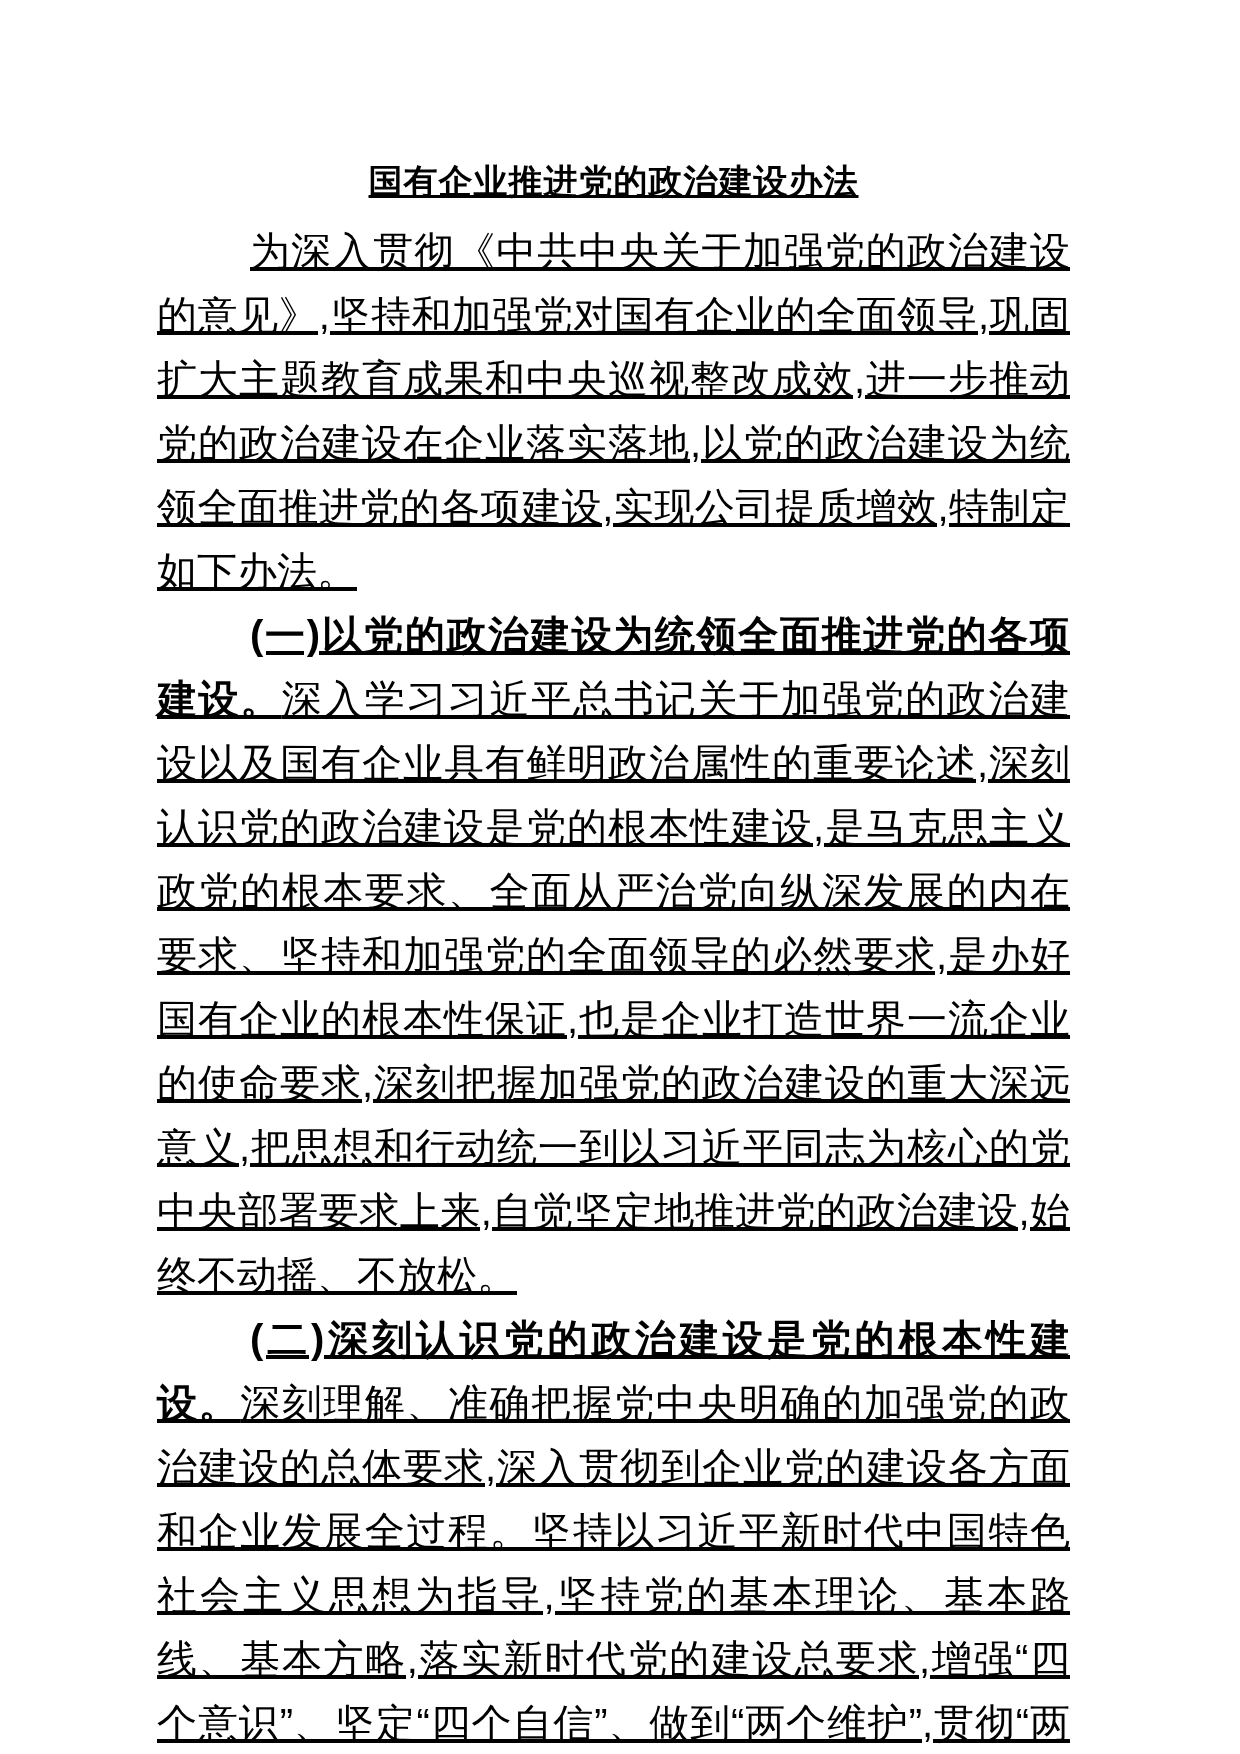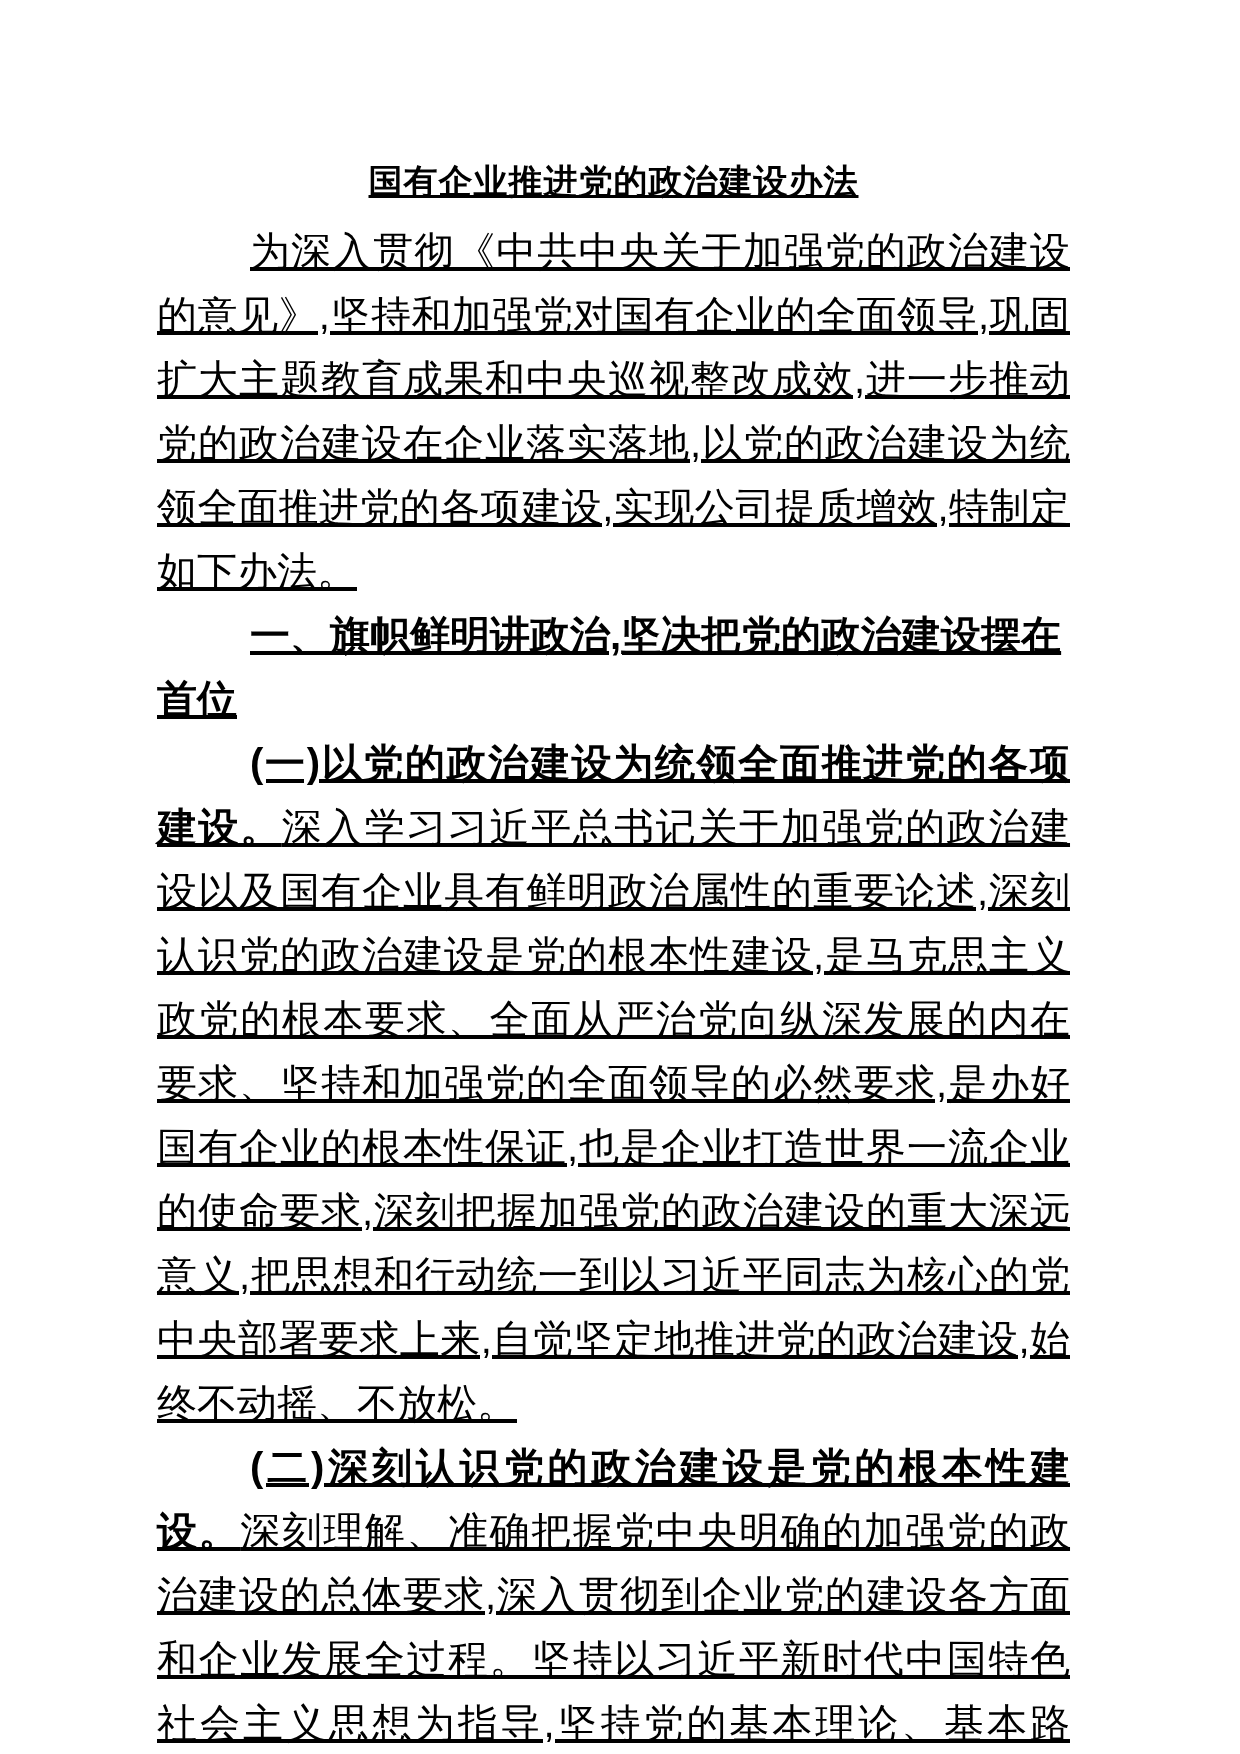--- a/index.html
+++ b/index.html
@@ -50,20 +50,19 @@
 </head>
 <body>
 
 <div class="page">
   <div class="content">
 
     <h1 class="doc-title">国有企业推进党的政治建设办法</h1>
 
     <p class="para">为深入贯彻《中共中央关于加强党的政治建设的意见》,坚持和加强党对国有企业的全面领导,巩固扩大主题教育成果和中央巡视整改成效,进一步推动党的政治建设在企业落实落地,以党的政治建设为统领全面推进党的各项建设,实现公司提质增效,特制定如下办法。</p>
 
-    <p class="para heading">一、旗帜鲜明讲政治,坚决把党的政治建设摆在首位</p>
 
     <p class="para"><span class="lead">(一)以党的政治建设为统领全面推进党的各项建设。</span><span>深入学习习近平总书记关于加强党的政治建设以及国有企业具有鲜明政治属性的重要论述,深刻认识党的政治建设是党的根本性建设,是马克思主义政党的根本要求、全面从严治党向纵深发展的内在要求、坚持和加强党的全面领导的必然要求,是办好国有企业的根本性保证,也是企业打造世界一流企业的使命要求,深刻把握加强党的政治建设的重大深远意义,把思想和行动统一到以习近平同志为核心的党中央部署要求上来,自觉坚定地推进党的政治建设,始终不动摇、不放松。</span></p>
 
     <p class="para"><span class="lead">(二)深刻认识党的政治建设是党的根本性建设。</span><span>深刻理解、准确把握党中央明确的加强党的政治建设的总体要求,深入贯彻到企业党的建设各方面和企业发展全过程。坚持以习近平新时代中国特色社会主义思想为指导,坚持党的基本理论、基本路线、基本方略,落实新时代党的建设总要求,增强“四个意识”、坚定“四个自信”、做到“两个维护”,贯彻“两个确立”，以党的政治建设为统领,实现公司提质增效、强化政治领导、提高政治能力、净化政治生态上狠下功夫,以政治上的加强推动全面从严治党向纵深发展。</span></p>
 
   </div>
 </div>
 
 </body></html>

